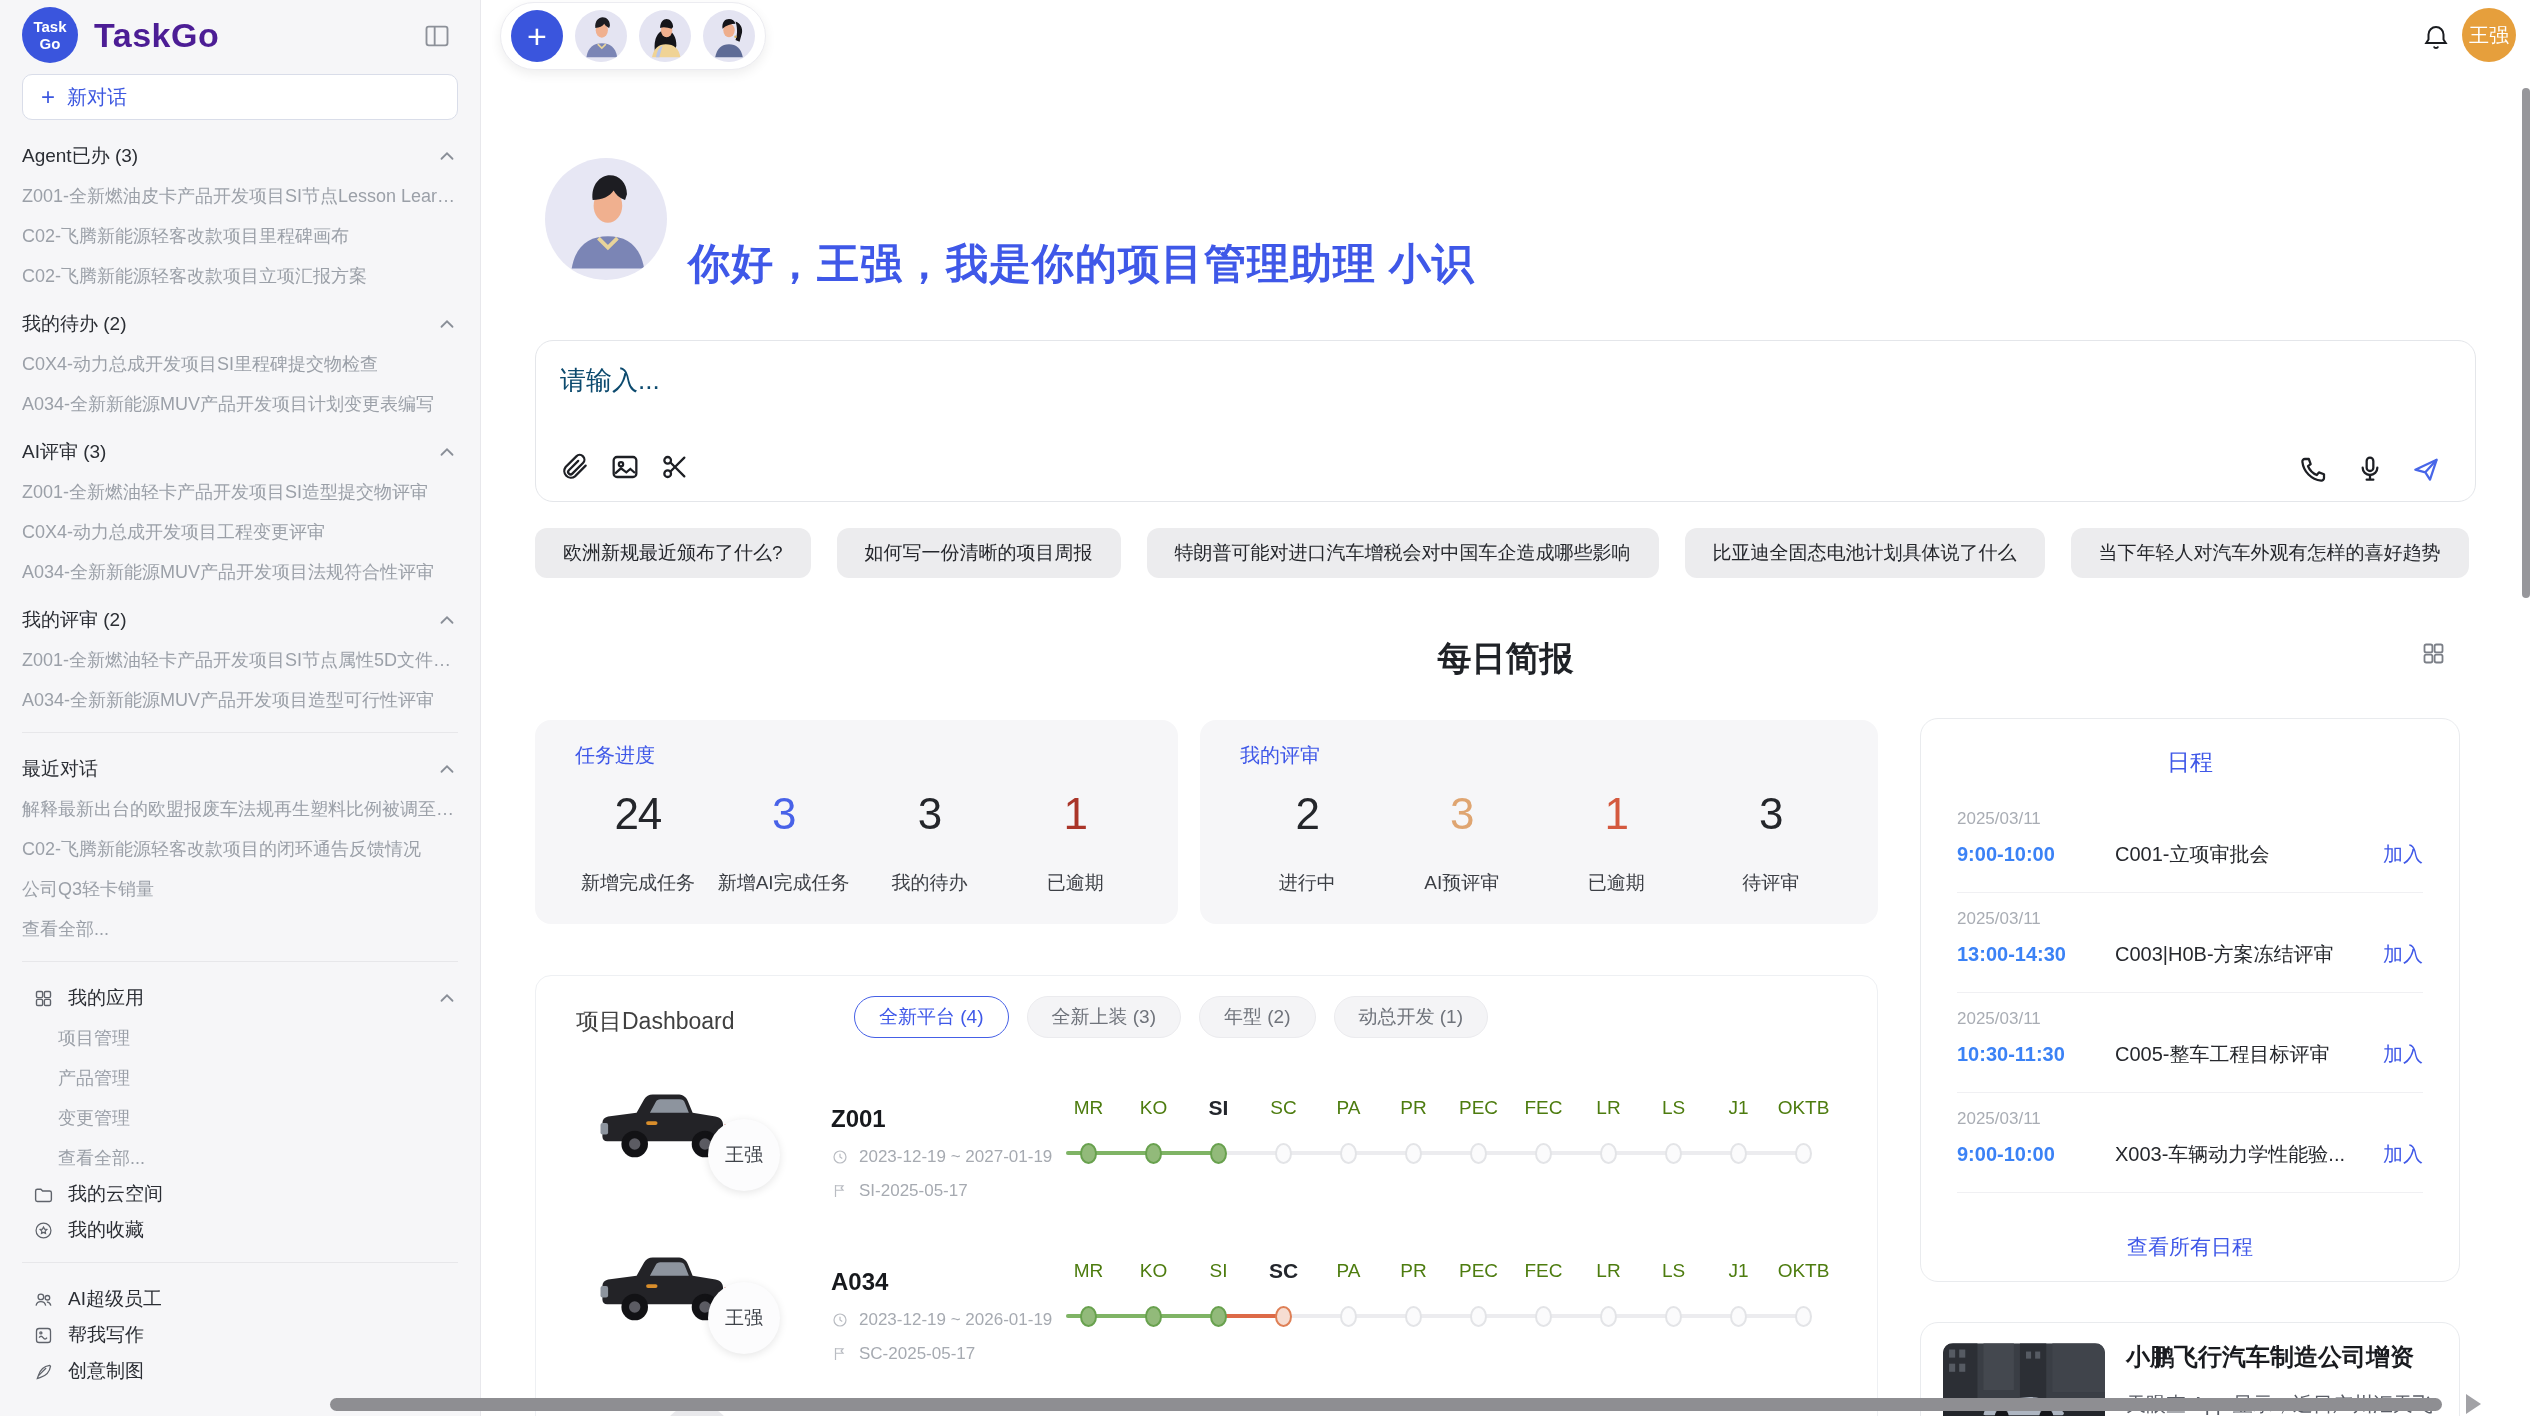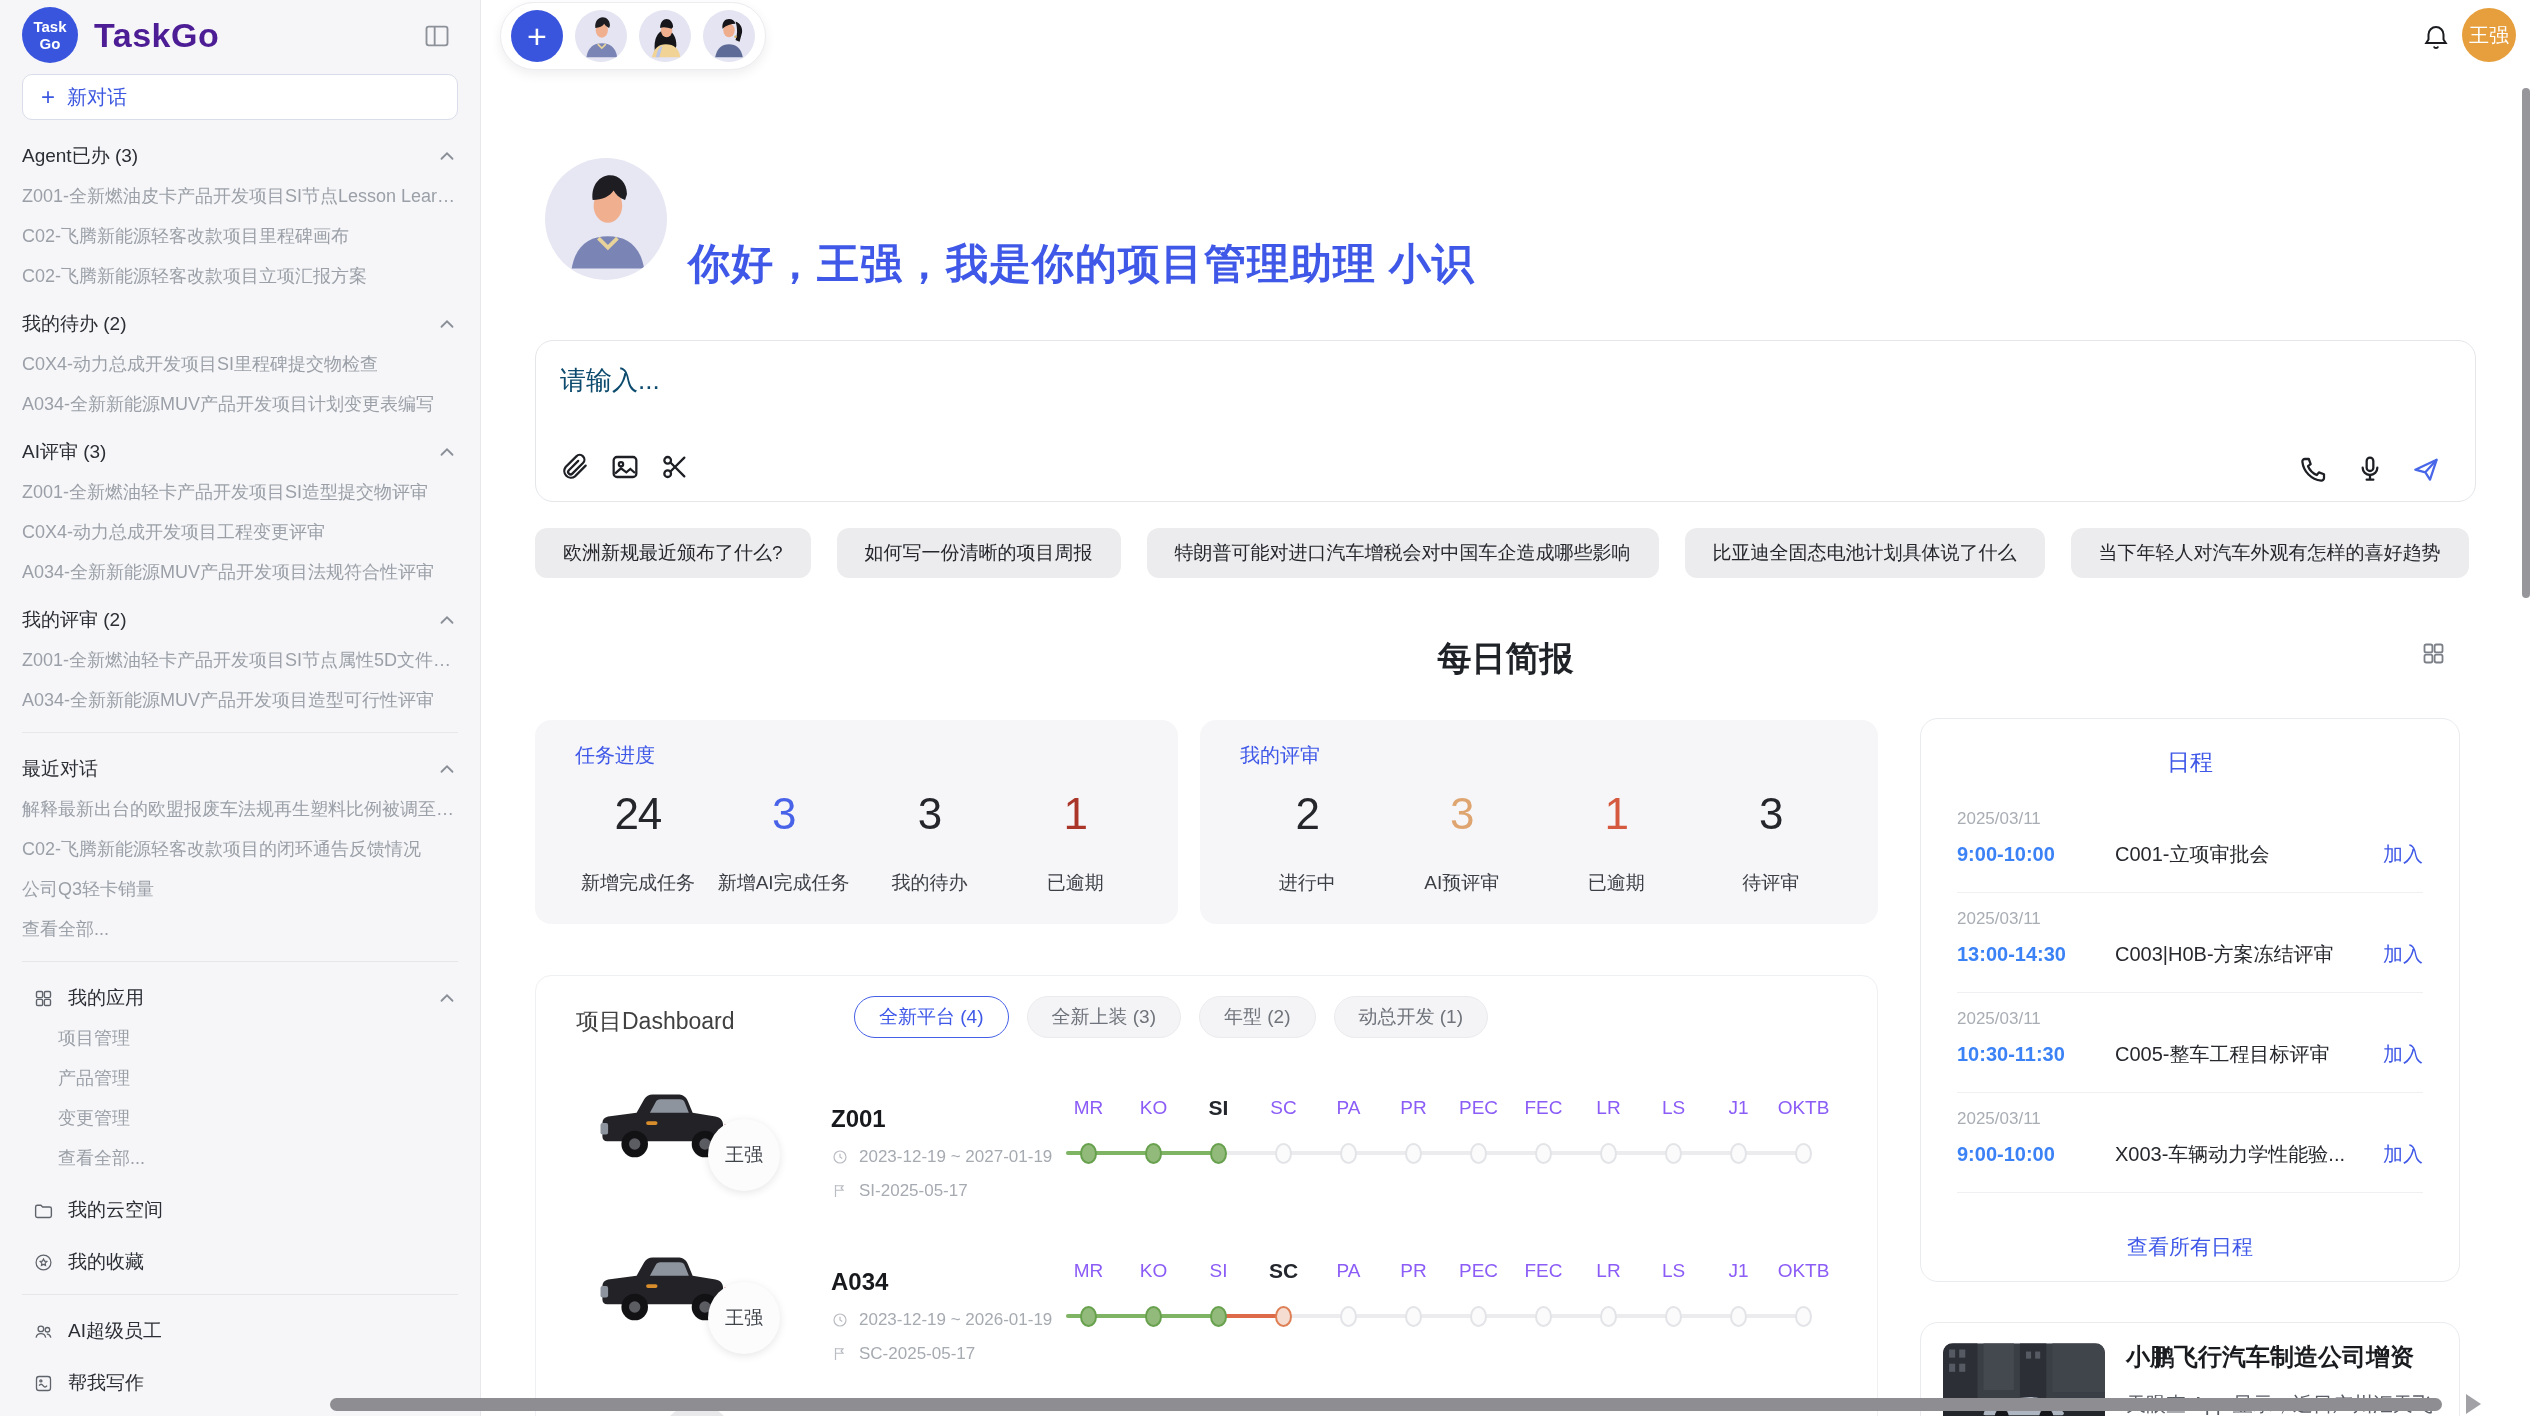--- a/index.html
+++ b/index.html
@@ -18,21 +18,21 @@
   .new-chat .plus{font-size:24px;line-height:24px;}
   .sec{margin-top:24px;}
   .sec-head{height:24px;display:flex;align-items:center;justify-content:space-between;cursor:pointer;}
   .sec-title{font-size:19px;color:#2b2e34;font-weight:500;}
   .chev{width:22px;height:22px;color:#8a8f98;}
   .s-item{margin-top:16px;height:24px;line-height:24px;font-size:18px;color:#9ba0a8;white-space:nowrap;overflow:hidden;text-overflow:ellipsis;cursor:pointer;}
   .sdiv{margin:20px 0 0;border-top:1px solid #e7e7ea;}
   .apps-title{display:flex;align-items:center;gap:14px;padding-left:11px;font-size:19px;color:#2b2e34;font-weight:500;}
   .apps-title svg,.row-item svg{width:21px;height:21px;color:#5f636b;flex:none;}
   .sub-item{margin-left:36px;}
-  .row-item{margin-top:28px;height:24px;display:flex;align-items:center;gap:14px;padding-left:11px;font-size:19px;color:#2b2e34;cursor:pointer;}
+  .row-item{margin-top:12px;height:24px;display:flex;align-items:center;gap:14px;padding-left:11px;font-size:19px;color:#2b2e34;cursor:pointer;}
 
   
   .top-pill{position:absolute;left:500px;top:2px;height:68px;background:#fff;border:1px solid #ececf1;border-radius:40px;box-shadow:0 4px 12px rgba(0,0,0,.07);display:flex;align-items:center;gap:12px;padding:0 10px;}
   .pill-plus{width:52px;height:52px;border-radius:50%;background:#3a55dd;border:none;color:#fff;font-size:34px;line-height:50px;cursor:pointer;}
   .avatar-s{width:52px;height:52px;border-radius:50%;background:#e4e4f2;overflow:hidden;cursor:pointer;}
   .avatar-s svg{width:100%;height:100%;}
   .bell{position:absolute;left:2420px;top:22px;width:32px;height:32px;background:none;border:none;color:#1a1c20;cursor:pointer;}
   .bell svg{width:30px;height:30px;}
   .user-badge{position:absolute;left:2462px;top:8px;width:54px;height:54px;border-radius:50%;background:#e69f3c;color:#fff;font-size:20px;display:flex;align-items:center;justify-content:center;cursor:pointer;}
 
@@ -81,21 +81,21 @@
   .pinfo{position:absolute;left:295px;top:10px;margin-top:24px;}
   .pcode{font-size:24px;font-weight:700;color:#17191d;}
   .pmeta{margin-top:14px;display:flex;align-items:center;gap:10px;font-size:17px;color:#a6aab1;}
   .pmeta svg{width:18px;height:18px;color:#b9bcc2;flex:none;}
   .ms-area{position:absolute;left:520px;top:24px;width:780px;height:110px;display:flex;}
   .ms-base,.seg{position:absolute;top:56px;height:4px;border-radius:2px;}
   .ms-base{left:10px;width:738px;background:#ececef;}
   .seg.green{left:10px;width:152px;background:#7fb465;}
   .seg.red{left:162px;width:66px;background:#dd6a48;}
   .ms{width:65px;display:flex;flex-direction:column;align-items:center;position:relative;}
-  .ms-label{height:26px;line-height:26px;font-size:19px;color:#8b5cf6;}
+  .ms-label{height:26px;line-height:26px;font-size:19px;color:#4d7c0f;}
   .ms.cur .ms-label{color:#23262c;font-weight:700;font-size:21px;}
   .ms-dot{margin-top:22px;width:17px;height:21px;border-radius:50%;background:#fbfbfc;border:2px solid #e3e4e7;}
   .ms.done .ms-dot{background:#92ba7a;border-color:#68a14e;}
   .ms.odue .ms-dot{background:#f6ddd2;border-color:#de7f55;}
   .row3-sliver{position:absolute;left:125px;top:428px;width:72px;height:72px;border-radius:50%;background:#e9e9ec;}
 
   
   .sched-card{position:absolute;left:1920px;top:718px;width:540px;height:564px;background:#fff;border:1px solid #e9ebee;border-radius:18px;}
   .sched-title{position:absolute;left:0;top:28px;width:100%;text-align:center;font-size:23px;color:#3f58e8;}
   .sched-list{position:absolute;left:36px;right:36px;top:74px;}

